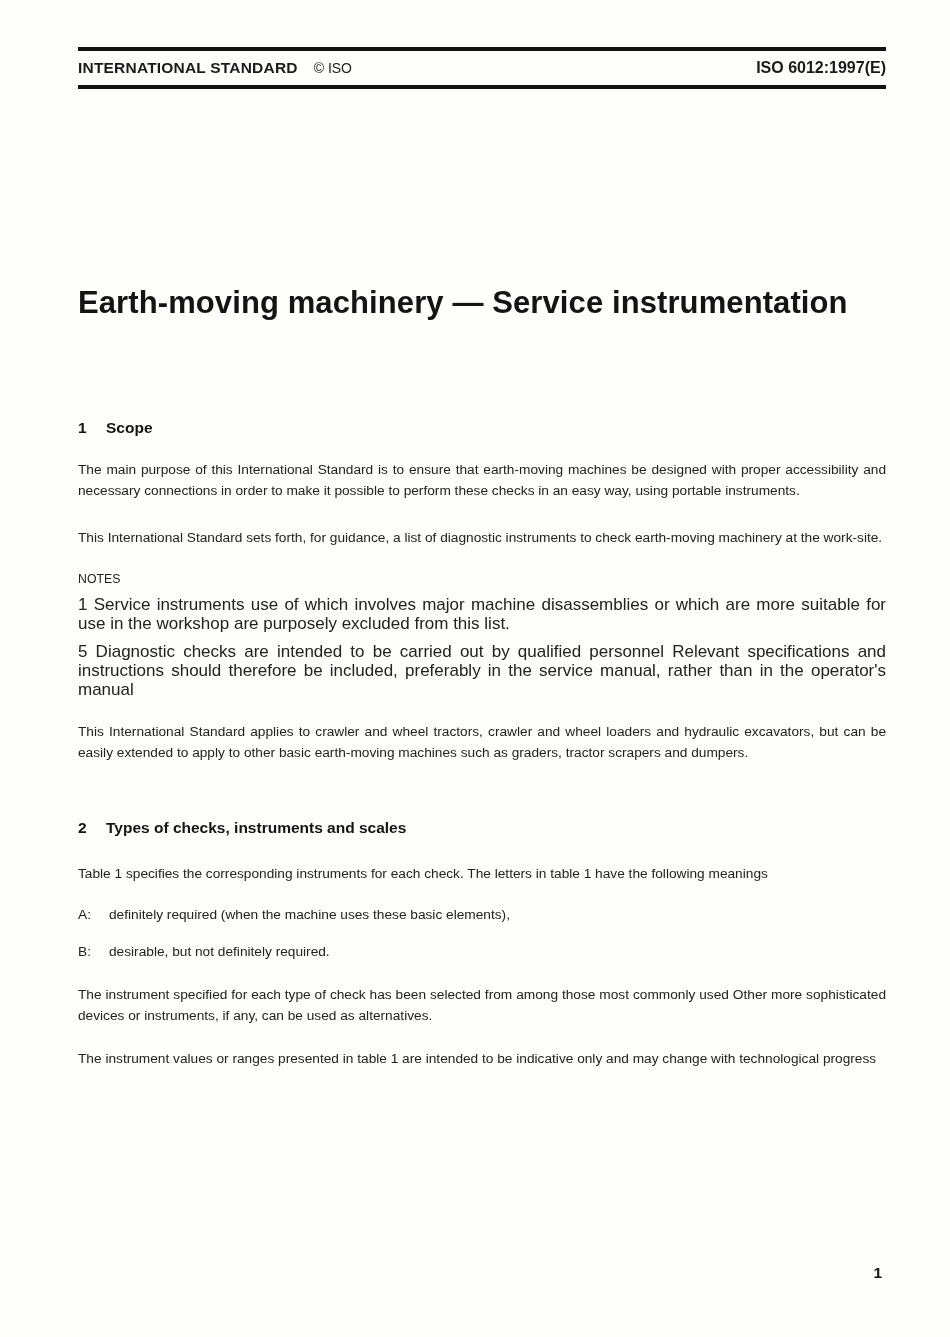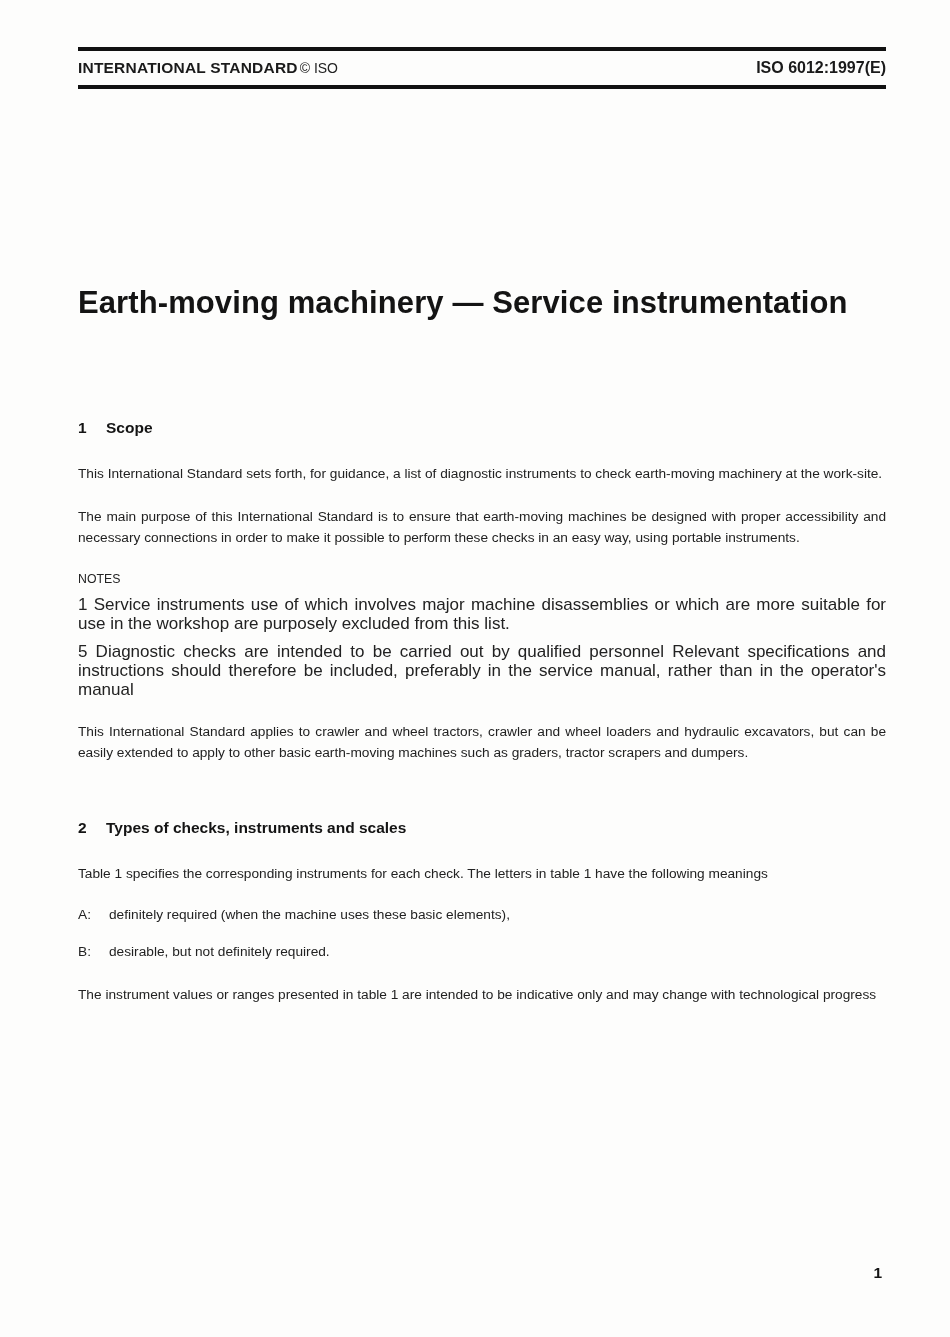--- a/index.html
+++ b/index.html
@@ -29,21 +29,21 @@
     border-top: 4px solid #111;
     border-bottom: 4px solid #111;
     height: 42px;
     display: flex;
     align-items: center;
     justify-content: space-between;
   }
   .header-left {
     display: flex;
     align-items: baseline;
-    gap: 2px;
+    gap: 16px;
   }
   .header-title {
     font-size: 15.5px;
     font-weight: bold;
     letter-spacing: 0.2px;
   }
   .header-mark {
     font-size: 14px;
     color: #222;
   }
@@ -136,22 +136,22 @@
       <span class="header-ref">ISO 6012:1997(E)</span>
     </div>
 
     <h1 class="doc-title">Earth-moving machinery — Service instrumentation</h1>
 
     <div class="section-heading heading-scope">
       <span class="sec-num">1</span>
       <span>Scope</span>
     </div>
 
+    <p class="para">The main purpose of this International Standard is to ensure that earth-moving machines be designed with proper accessibility and necessary connections in order to make it possible to perform these checks in an easy way, using portable instruments.</p>
     <p class="para first-after-heading">This International Standard sets forth, for guidance, a list of diagnostic instruments to check earth-moving machinery at the work-site.</p>
-    <p class="para">The main purpose of this International Standard is to ensure that earth-moving machines be designed with proper accessibility and necessary connections in order to make it possible to perform these checks in an easy way, using portable instruments.</p>
 
     <div class="notes-label">NOTES</div>
     <p class="note">1  Service instruments use of which involves major machine disassemblies or which are more suitable for use in the workshop are purposely excluded from this list.</p>
     <p class="note">5  Diagnostic checks are intended to be carried out by qualified personnel  Relevant specifications and instructions should therefore be included, preferably in the service manual, rather than in the operator's manual</p>
 
     <p class="para">This International Standard applies to crawler and wheel tractors, crawler and wheel loaders and hydraulic excavators, but can be easily extended to apply to other basic earth-moving machines such as graders, tractor scrapers and dumpers.</p>
 
     <div class="section-heading heading-types">
       <span class="sec-num">2</span>
       <span>Types of checks, instruments and scales</span>
@@ -163,18 +163,19 @@
       <div class="def-item">
         <span class="def-label">A:</span>
         <span>definitely required (when the machine uses these basic elements),</span>
       </div>
       <div class="def-item">
         <span class="def-label">B:</span>
         <span>desirable, but not definitely required.</span>
       </div>
     </div>
 
+    <p class="para">The instrument specified for each type of check has been selected from among those most commonly used  Other more sophisticated devices or instruments, if any, can be used as alternatives.</p>
     <p class="para">The instrument values or ranges presented in table 1 are intended to be indicative only and may change with technological progress</p>
 
   </div>
 
   <div class="page-number">1</div>
 </div>
 
 </body></html>

